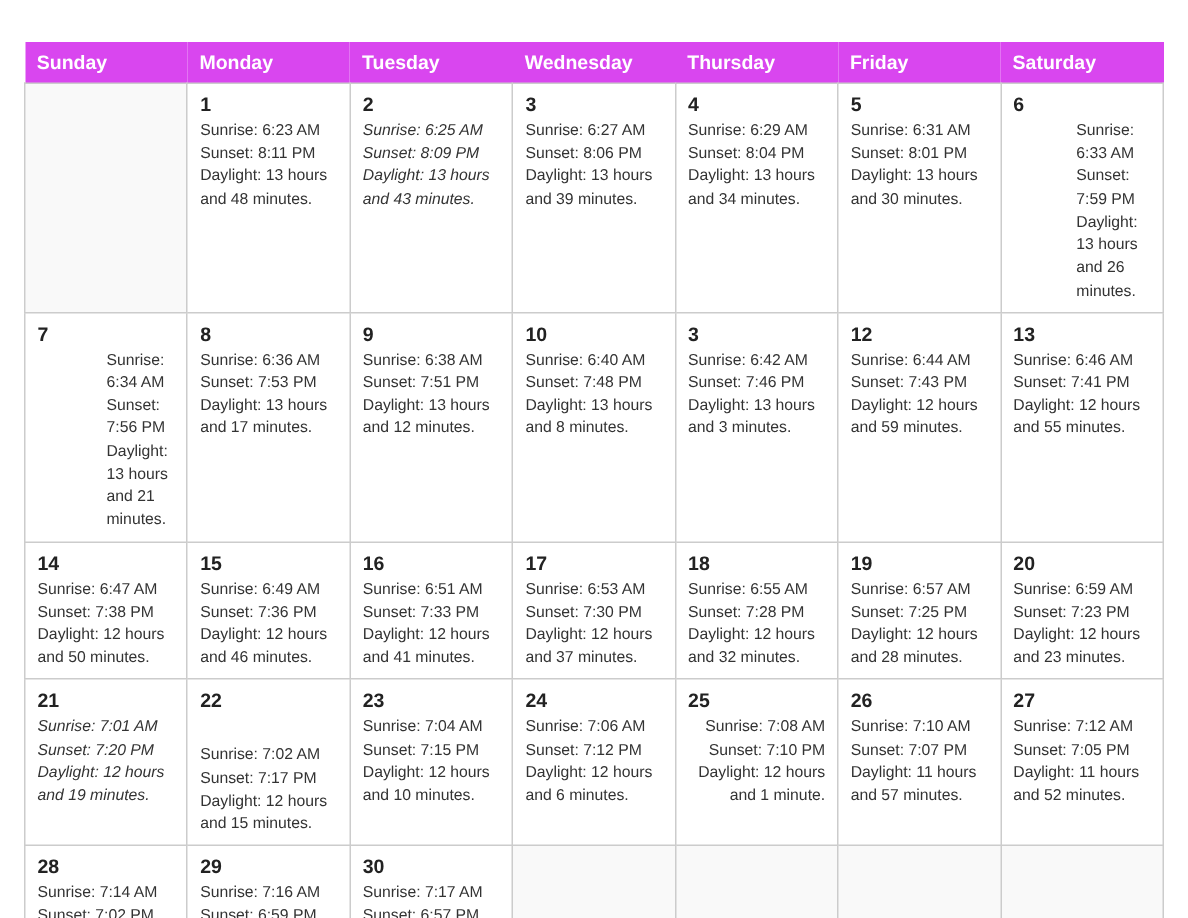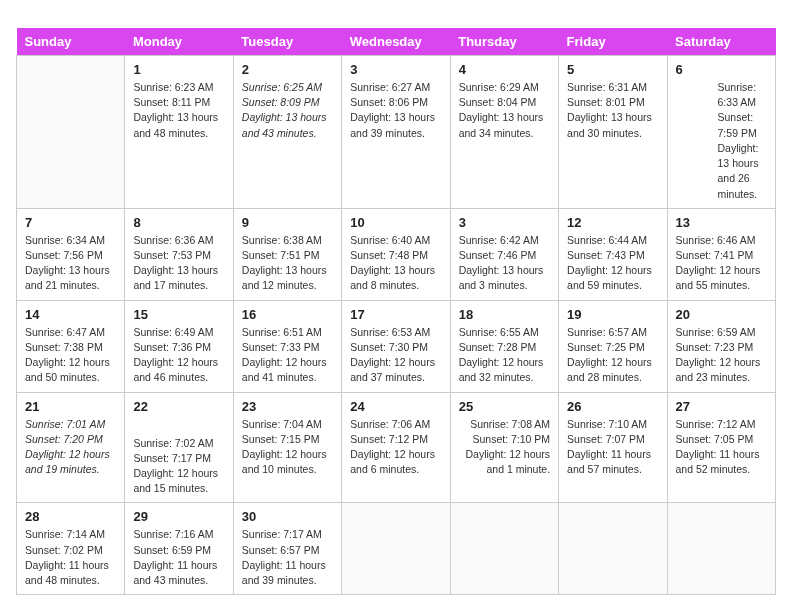--- a/index.html
+++ b/index.html
@@ -136,21 +136,21 @@
         <td>
           <div class="day-num">6</div>
           <div class="day-info" style="white-space: pre-line; margin-left: 42px;">Sunrise: 6:33 AM
 Sunset: 7:59 PM
 Daylight: 13 hours and 26 minutes.</div>
         </td>
       </tr>
       <tr>
         <td>
           <div class="day-num">7</div>
-          <div class="day-info" style="white-space: pre-line;">Sunrise: 6:34 AM
+          <div class="day-info" style="white-space: pre-line; margin-left: 46px;">Sunrise: 6:34 AM
 Sunset: 7:56 PM
 Daylight: 13 hours and 21 minutes.</div>
         </td>
         <td>
           <div class="day-num">8</div>
           <div class="day-info" style="white-space: pre-line;">Sunrise: 6:36 AM
 Sunset: 7:53 PM
 Daylight: 13 hours and 17 minutes.</div>
         </td>
         <td>

